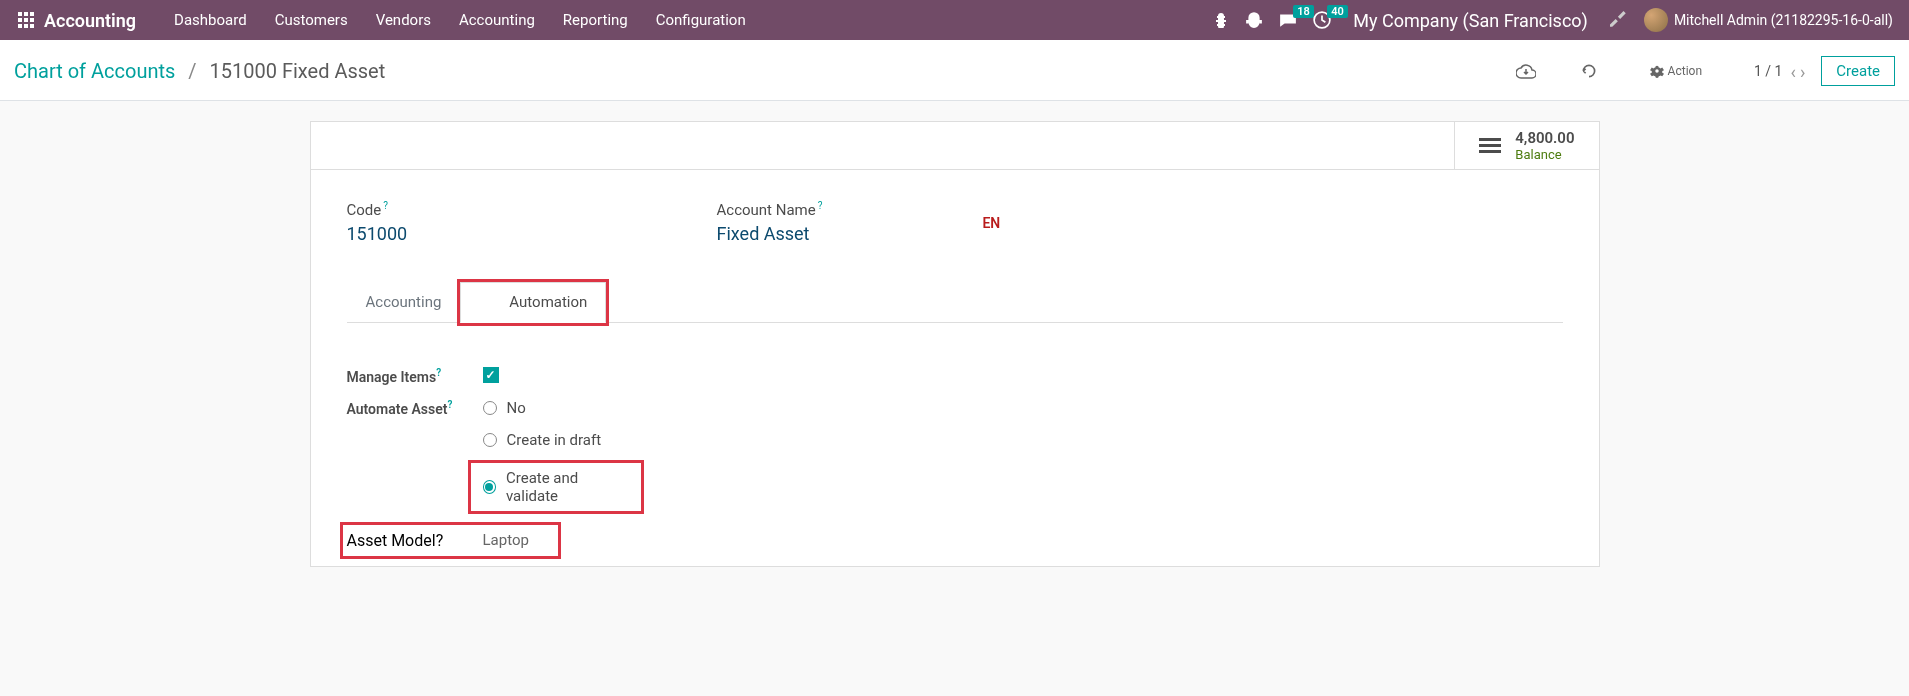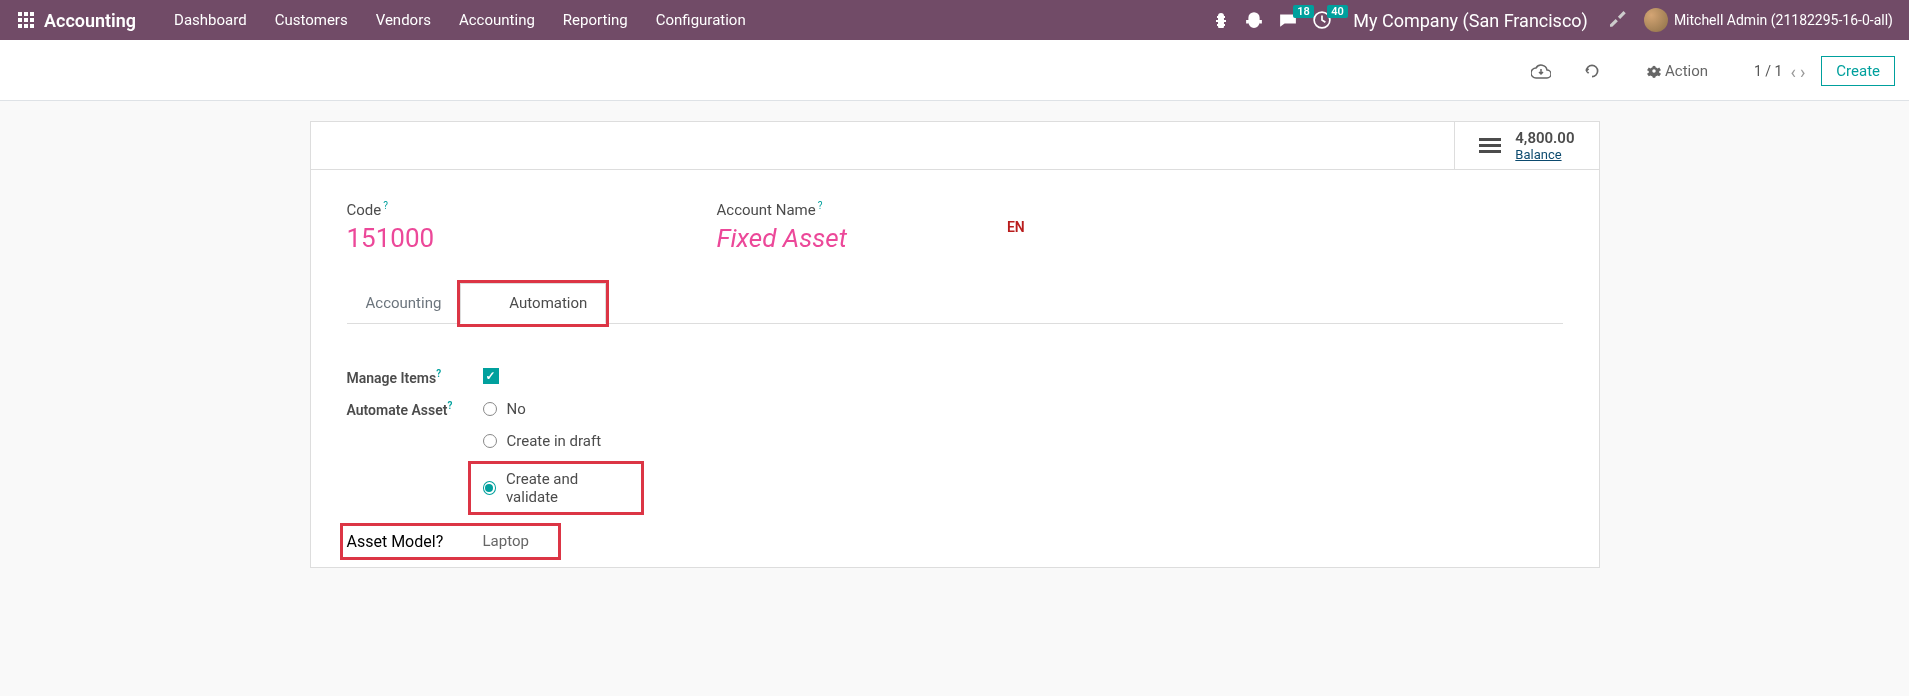--- a/index.html
+++ b/index.html
@@ -15,42 +15,42 @@
 .topnav svg { fill: #fff; }
 .badge { background:#00a09d; color:#fff; font-size:11px; padding:0 4px; border-radius:2px; position:absolute; top:-6px; left:14px; font-weight:600; }
 .topnav .company { margin: 0 14px; font-size:18px; }
 .avatar { width:24px; height:24px; border-radius:50%; background: radial-gradient(circle at 30% 30%, #d4a574, #8b6f47); margin-right:6px; }
 
 .subhead { background: #fff; display:flex; align-items:center; padding: 16px 14px 14px 14px; border-bottom:1px solid #dee2e6; }
 .breadcrumb { font-size:20px; color:#5b5b5b; }
 .breadcrumb a { color:#00a09d; text-decoration:none; }
 .breadcrumb .sep { margin: 0 8px; color:#888; }
 .subhead .spacer { flex:1; }
-.subhead .tool { margin: 0 16px; cursor:pointer; color:#666; font-size:15px; display:flex; align-items:center; gap:4px;}
+.subhead .tool { margin: 0 22px; cursor:pointer; color:#666; font-size:12px; display:flex; align-items:center; gap:4px;}
 .subhead svg { fill:#666; }
 .pager { color:#555; margin:0 6px; font-size:14px;}
 .chev { color:#999; margin:0 2px; font-size:18px; cursor:pointer; }
 .create-btn { border:1px solid #00a09d; background:#fff; color:#00a09d; padding:5px 14px; font-size:15px; cursor:pointer; margin-left:14px; }
 
 .sheet-wrap { padding-top: 20px; }
 .sheet { background:#fff; margin: 0 auto; width: 1290px; border:1px solid #ddd; position:relative; }
 .statusbar { height:48px; border-bottom:1px solid #ddd; display:flex; justify-content:flex-end; align-items:center; padding-right:0; }
 .balance-box { border-left:1px solid #ddd; padding: 6px 24px; display:flex; align-items:center; gap:14px; height:100%; cursor:pointer;}
 .balance-box .barlines { display:flex; flex-direction:column; gap:3px; }
 .balance-box .barlines span { width:22px; height:3px; background:#4c4c4c; }
 .balance-box .amt { font-weight:600; color:#4c4c4c; font-size:15px;}
-.balance-box .lbl { font-size:13px; color:#0c4a6e;text-decoration:underline; }
+.balance-box .lbl { font-size:13px; color:#4d7c0f; }
 
 .form-body { padding: 30px 36px 10px 36px; }
-.top-fields { display:flex; gap: 60px; margin-bottom: 30px;}
+.top-fields { display:flex; gap: 60px; margin-bottom: 38px;}
 .fld-label { font-size:15px; color:#4c4c4c; margin-bottom:4px; }
 .fld-label .help { color:#00a09d; font-size:10px; vertical-align:super; margin-left:2px; }
-.fld-value { font-size:26px; color:#ec4899; }
+.fld-value { font-size:18px; color:#0c4a6e; }
 .fld-code { width:310px; }
-.fld-name-block { display:flex; align-items:flex-end; gap:30px;font-style:italic;}
+.fld-name-block { display:flex; align-items:flex-end; gap:30px;}
 .en-badge { color:#b91c1c; font-weight:600; font-size:14px; margin-bottom:6px; cursor:pointer; }
 
 .tabs { display:flex; border-bottom:1px solid #ddd; }
 .tab { padding:10px 18px; border:1px solid transparent; cursor:pointer; font-size:15px; color:#6c757d; }
 .tab.active { border:1px solid #ddd; border-bottom:1px solid #fff; margin-bottom:-1px; background:#fff; color:#4c4c4c;}
 .tab.highlighted { outline:3px solid #dc3545;padding-left:48px; }
 
 .tab-content { padding-top: 30px; }
 .section-title { font-size:12px; font-weight:700; color:#666; letter-spacing:0.5px; margin-bottom:10px; border-bottom:1px solid #ddd; padding-bottom:6px; width:562px; }
 
@@ -125,20 +125,25 @@
         <path d="M2 14l5-5-2-2-5 5v2h2zm7-7l5-5-2-2-5 5 2 2z" fill="#ccc"></path>
       </svg>
   </div>
   <div class="right-icon" style="margin-left:8px;">
     <div class="avatar"></div>
     <span>Mitchell Admin (21182295-16-0-all)</span>
   </div>
 </div>
 
 <div class="subhead">
+  <div class="breadcrumb">
+    <a href="#">Chart of Accounts</a>
+    <span class="sep">/</span>
+    <span>151000 Fixed Asset</span>
+  </div>
   <div class="spacer"></div>
   <div class="tool">
     <svg width="20" height="16" viewBox="0 0 20 16">
         <path d="M16 7a4 4 0 010 8H5a5 5 0 010-10 6 6 0 0111 2zM10 6v5m-2-2l2 2 2-2" stroke="#666" stroke-width="1.5" fill="none"></path>
       </svg>
   </div>
   <div class="tool">
     <svg width="18" height="18" viewBox="0 0 16 16">
         <path d="M3 8a5 5 0 115 5M3 8l2-2M3 8l2 2" stroke="#666" stroke-width="1.5" fill="none"></path>
       </svg>

